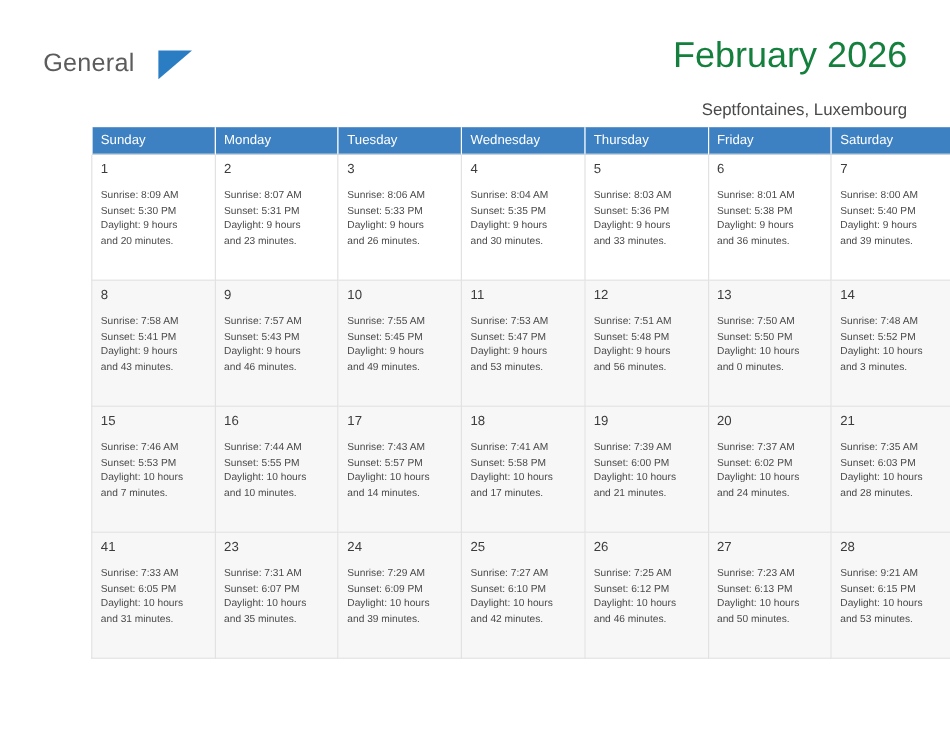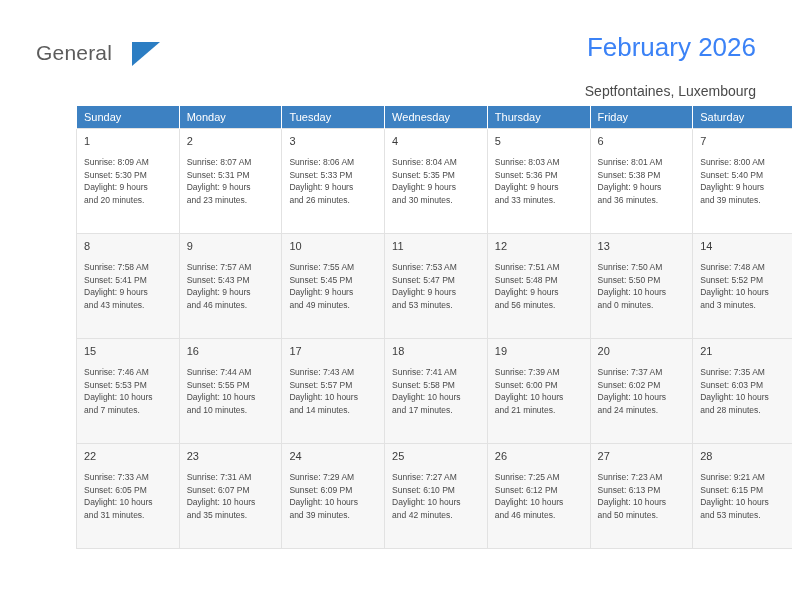--- a/index.html
+++ b/index.html
@@ -53,22 +53,22 @@
     border-left: 28px solid #2b7dc3;
     border-bottom: 24px solid transparent;
   }
   .title-block {
     position: absolute;
     right: 0;
     top: 0;
     text-align: right;
   }
   .cal-title {
-    font-size: 26px;
-    color: #3b82f6;
+    font-size: 30px;
+    color: #15803d;
     line-height: 34px;
     font-weight: normal;
     margin: 0;
   }
   .cal-subtitle {
     font-size: 14px;
     color: #4a4a4a;
     line-height: 22px;
     margin: 16px 0 0 0;
     font-weight: normal;
@@ -340,21 +340,21 @@
               <div class="day-info">Sunrise: 7:35 AM
 Sunset: 6:03 PM
 Daylight: 10 hours
 and 28 minutes.</div>
             </div>
           </td>
       </tr>
       <tr>
         <td class="shaded">
             <div class="cell-inner">
-              <div class="day-num">22</div>
+              <div class="day-num">41</div>
               <div class="day-info">Sunrise: 7:33 AM
 Sunset: 6:05 PM
 Daylight: 10 hours
 and 31 minutes.</div>
             </div>
           </td>
         <td class="shaded">
             <div class="cell-inner">
               <div class="day-num">23</div>
               <div class="day-info">Sunrise: 7:31 AM

